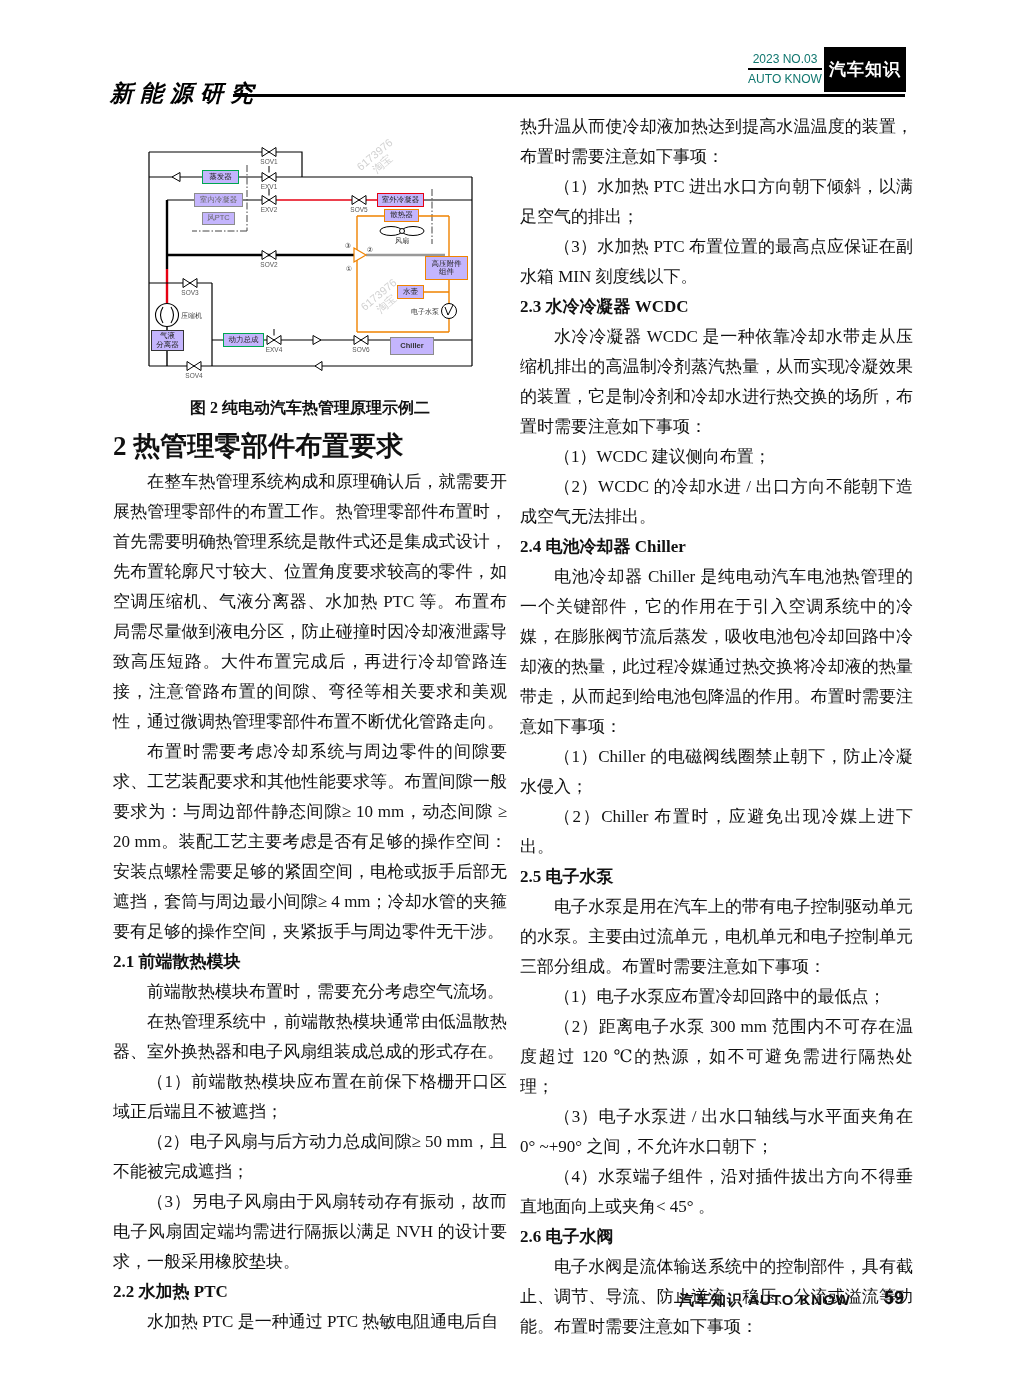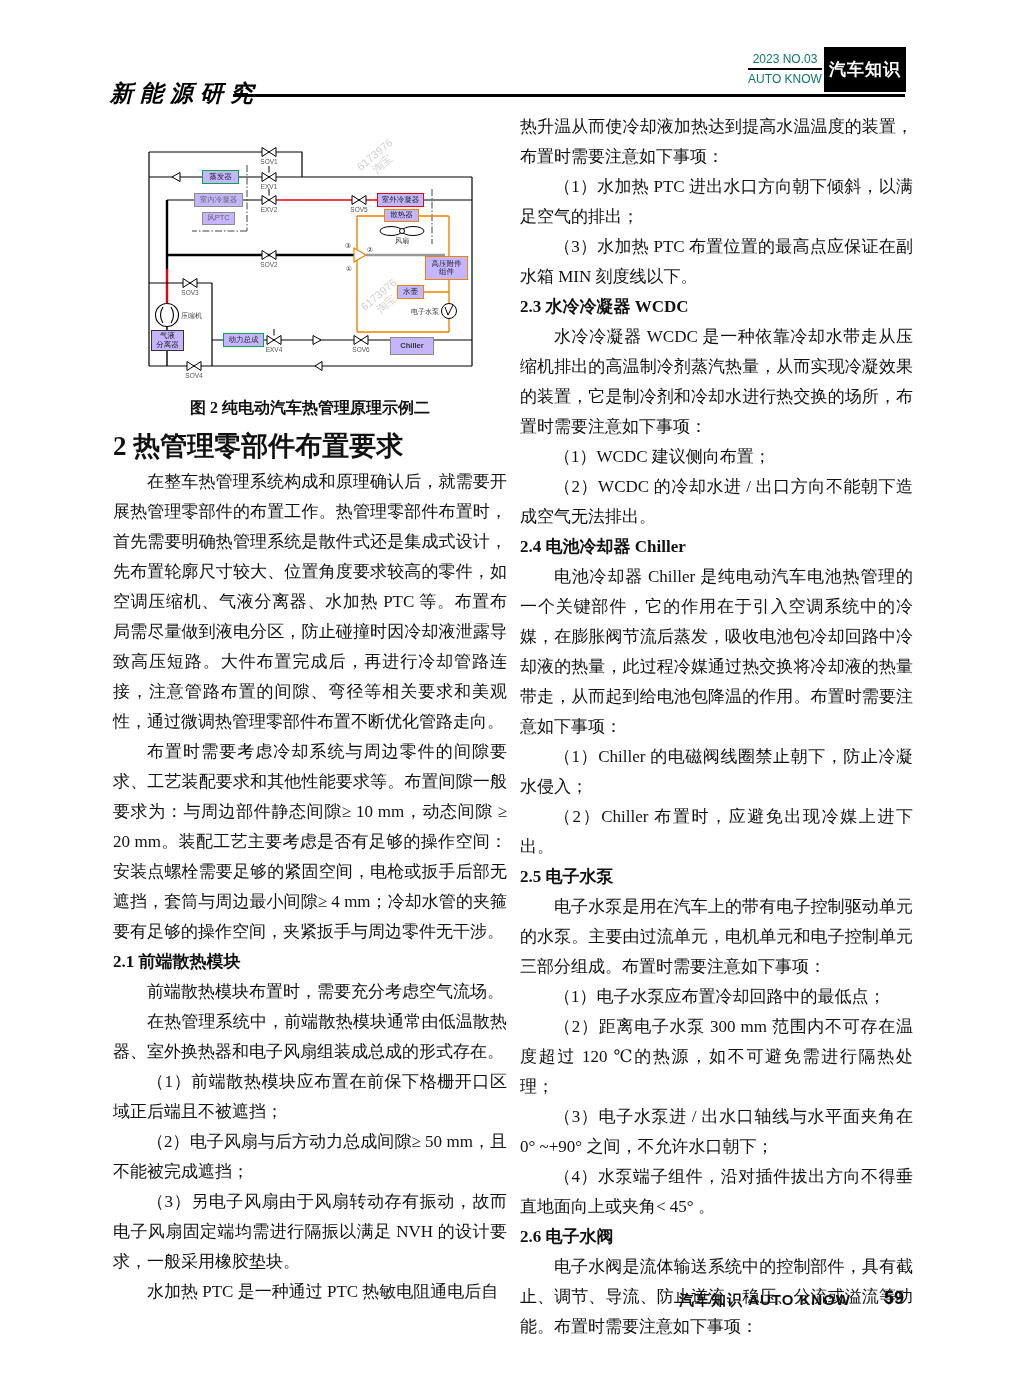--- a/index.html
+++ b/index.html
@@ -192,20 +192,21 @@
 
   <h2 class="h-big">2 热管理零部件布置要求</h2>
   <p class="body-p ind">在整车热管理系统构成和原理确认后，就需要开展热管理零部件的布置工作。热管理零部件布置时，首先需要明确热管理系统是散件式还是集成式设计，先布置轮廓尺寸较大、位置角度要求较高的零件，如空调压缩机、气液分离器、水加热 PTC 等。布置布局需尽量做到液电分区，防止碰撞时因冷却液泄露导致高压短路。大件布置完成后，再进行冷却管路连接，注意管路布置的间隙、弯径等相关要求和美观性，通过微调热管理零部件布置不断优化管路走向。</p>
   <p class="body-p ind">布置时需要考虑冷却系统与周边零件的间隙要求、工艺装配要求和其他性能要求等。布置间隙一般要求为：与周边部件静态间隙≥ 10 mm，动态间隙 ≥ 20 mm。装配工艺主要考虑是否有足够的操作空间：安装点螺栓需要足够的紧固空间，电枪或扳手后部无遮挡，套筒与周边最小间隙≥ 4 mm；冷却水管的夹箍要有足够的操作空间，夹紧扳手与周边零件无干涉。</p>
   <h3 class="h-sub">2.1 前端散热模块</h3>
   <p class="body-p ind">前端散热模块布置时，需要充分考虑空气流场。</p>
   <p class="body-p ind">在热管理系统中，前端散热模块通常由低温散热器、室外换热器和电子风扇组装成总成的形式存在。</p>
   <p class="body-p ind">（1）前端散热模块应布置在前保下格栅开口区域正后端且不被遮挡；</p>
   <p class="body-p ind">（2）电子风扇与后方动力总成间隙≥ 50 mm，且不能被完成遮挡；</p>
   <p class="body-p ind">（3）另电子风扇由于风扇转动存有振动，故而电子风扇固定端均需进行隔振以满足 NVH 的设计要求，一般采用橡胶垫块。</p>
+  <h3 class="h-sub">2.2 水加热 PTC</h3>
   <p class="body-p ind">水加热 PTC 是一种通过 PTC 热敏电阻通电后自</p>
 </div>
 
 <div class="col" id="col-right">
   <p class="body-p">热升温从而使冷却液加热达到提高水温温度的装置，布置时需要注意如下事项：</p>
   <p class="body-p ind">（1）水加热 PTC 进出水口方向朝下倾斜，以满足空气的排出；</p>
   <p class="body-p ind">（3）水加热 PTC 布置位置的最高点应保证在副水箱 MIN 刻度线以下。</p>
   <h3 class="h-sub">2.3 水冷冷凝器 WCDC</h3>
   <p class="body-p ind">水冷冷凝器 WCDC 是一种依靠冷却水带走从压缩机排出的高温制冷剂蒸汽热量，从而实现冷凝效果的装置，它是制冷剂和冷却水进行热交换的场所，布置时需要注意如下事项：</p>
   <p class="body-p ind">（1）WCDC 建议侧向布置；</p>

